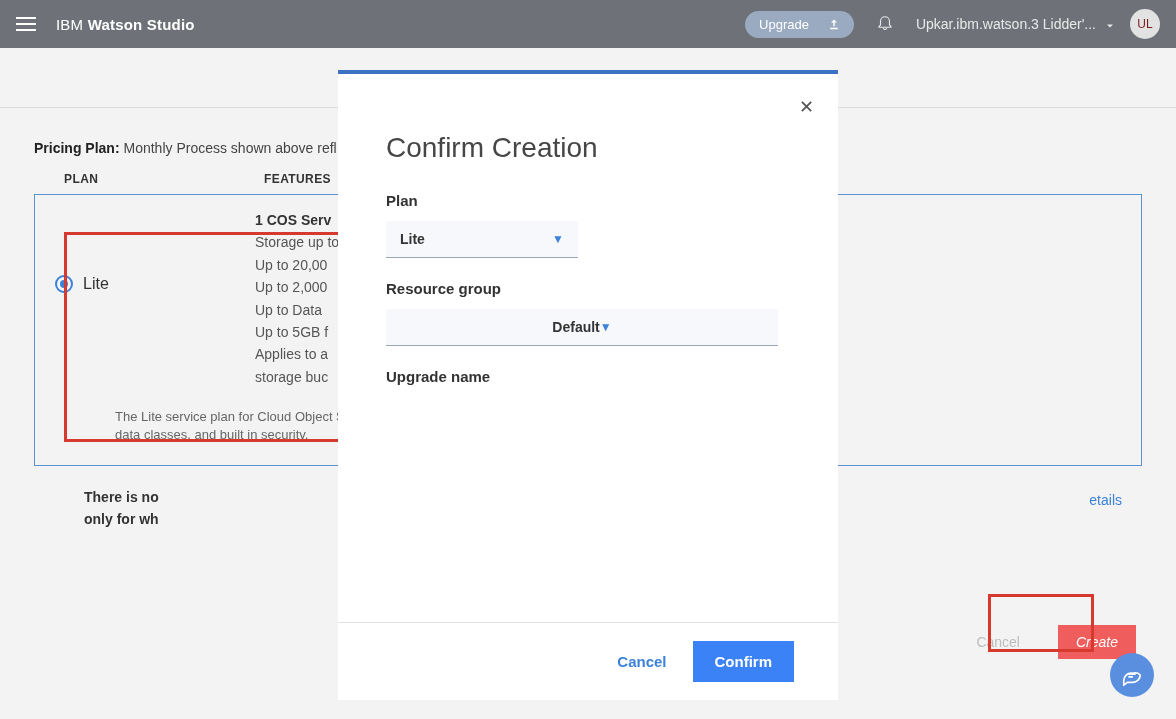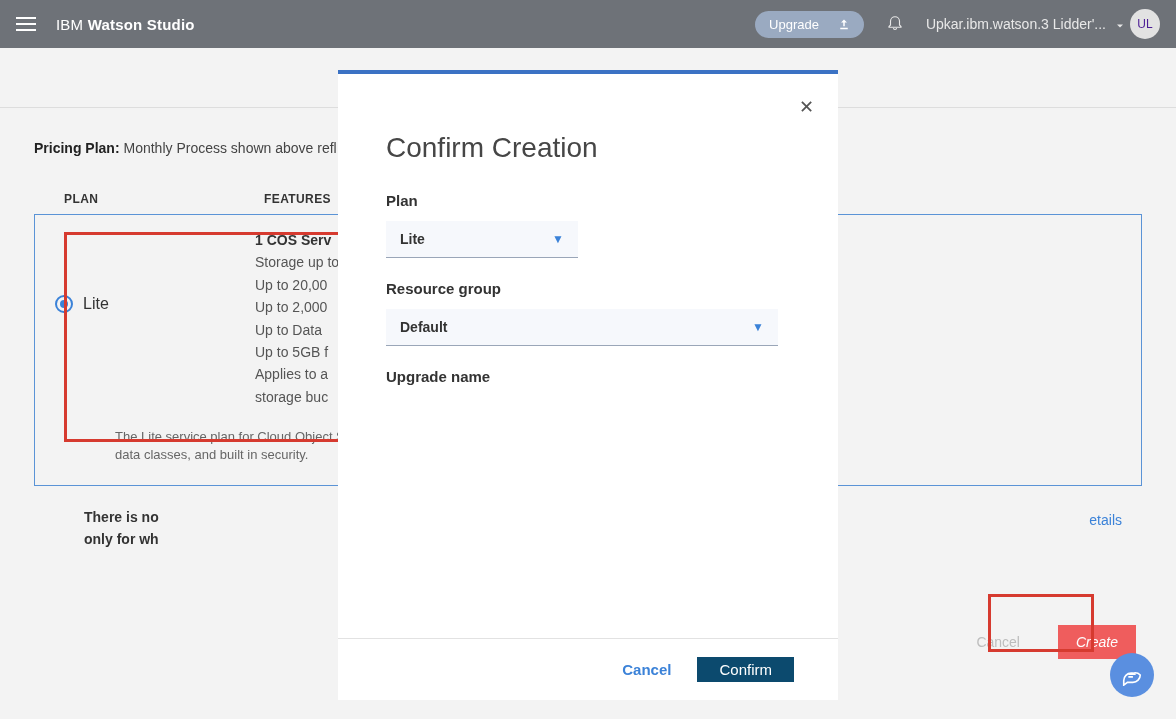--- a/index.html
+++ b/index.html
@@ -24,28 +24,28 @@
   .hamburger span { height:2px; background:#fff; display:block; }
   .brand { font-size:15px; letter-spacing: .2px; }
   .brand .bold { font-weight:700; }
   .top-spacer { flex:1; }
   .upgrade-btn {
     background:#9aaac1; color:#fff; border:none; border-radius:16px;
     padding:6px 14px; font-size:13px; display:flex; align-items:center; gap:19px; cursor:pointer;
   }
   .bell { margin:0 22px; cursor:pointer; }
   .account { font-size:14px; display:flex; align-items:flex-end; gap:8px; cursor:pointer; color:#e8e8e8;}
-  .avatar { width:30px; height:30px; border-radius:50%; background:#e2e2e2; color:#4c1d95; display:flex;align-items:center;justify-content:center; font-size:12px; margin-left:4px;}
+  .avatar { width:30px; height:30px; border-radius:50%; background:#e2e2e2; color:#7f1d1d; display:flex;align-items:center;justify-content:center; font-size:12px; margin-left:14px;}
   .subheader {
     height:60px; background:#f3f3f3; border-bottom:1px solid #ddd;
     padding-left:420px; font-size:13px; color:#777; display:flex; align-items:center;
     line-height:1.3;
   }
   .content { padding: 32px 34px 0 34px; }
-  .pricing-line { font-size:14px; color:#444; margin-bottom:36px;}
+  .pricing-line { font-size:14px; color:#444; margin-bottom:16px;}
   .pricing-line b { color:#222; }
   .plan-headers { display:flex; padding-left:30px; margin-top:10px; font-size:12px; font-weight:700; color:#333; letter-spacing:.4px;}
   .plan-headers .col1 { width:200px; }
   .plan-card {
     border:1px solid #5a93d6; margin-top:8px; padding:14px 20px 20px 20px;
     background:#f3f3f3; position:relative;
   }
   .radio-row { display:flex; align-items:flex-start; }
   .radio-cell { width:200px; display:flex; align-items:center; gap:10px; padding-top:66px;}
   .radio-outer { width:18px; height:18px; border:2px solid #3b82d8; border-radius:50%; display:flex;align-items:center;justify-content:center;}
@@ -72,32 +72,32 @@
   }
   .modal-close { position:absolute; top:22px; right:24px; font-size:18px; color:#555; cursor:pointer;}
   .modal h1 { font-size:28px; font-weight:300; color:#464646; margin-bottom:28px;margin-top:12px;}
   .modal label { display:block; font-size:15px; font-weight:700; color:#333; margin-top:22px; margin-bottom:12px;}
   .select {
     background:#f6f8fc; border:none; border-bottom:1px solid #9aa6b8;
     padding:10px 14px; font-size:14px; font-weight:700; color:#333;
     display:flex; justify-content:space-between; align-items:center; cursor:pointer;
   }
   .select.small { width:192px; }
-  .select.wide { width:392px; }
+  .select.wide { width:392px;justify-content:center; }
   .select .caret { color:#3b82d8; font-size:12px;}
   .text-input {
     width:392px; background:#f6f8fc; border:none; border-bottom:1px solid #9aa6b8;
     padding:12px 14px; font-size:14px; color:#333; font-family:inherit;
   }
   .modal-footer {
     position:absolute; bottom:0; left:0; right:0; border-top:1px solid #e2e2e2;
     padding:18px 44px; display:flex; justify-content:flex-end; gap:26px; align-items:center;
   }
   .modal-cancel { background:transparent; border:none; color:#3b82d8; font-size:15px; font-weight:600; cursor:pointer;}
-  .modal-confirm { background:#0c4a6e; color:#fff; border:none; padding:4px 22px; font-size:15px; font-weight:400; cursor:pointer;}
+  .modal-confirm { background:#3b82f6; color:#fff; border:none; padding:12px 22px; font-size:15px; font-weight:700; cursor:pointer;}
   .chat-fab {
     position:absolute; right:22px; bottom:22px; width:44px; height:44px; border-radius:50%;
     background:#5a8fe0; display:flex; align-items:center; justify-content:center; cursor:pointer;
   }
 </style>
 </head>
 <body>
 
 <div class="topbar">
   <div class="hamburger">

